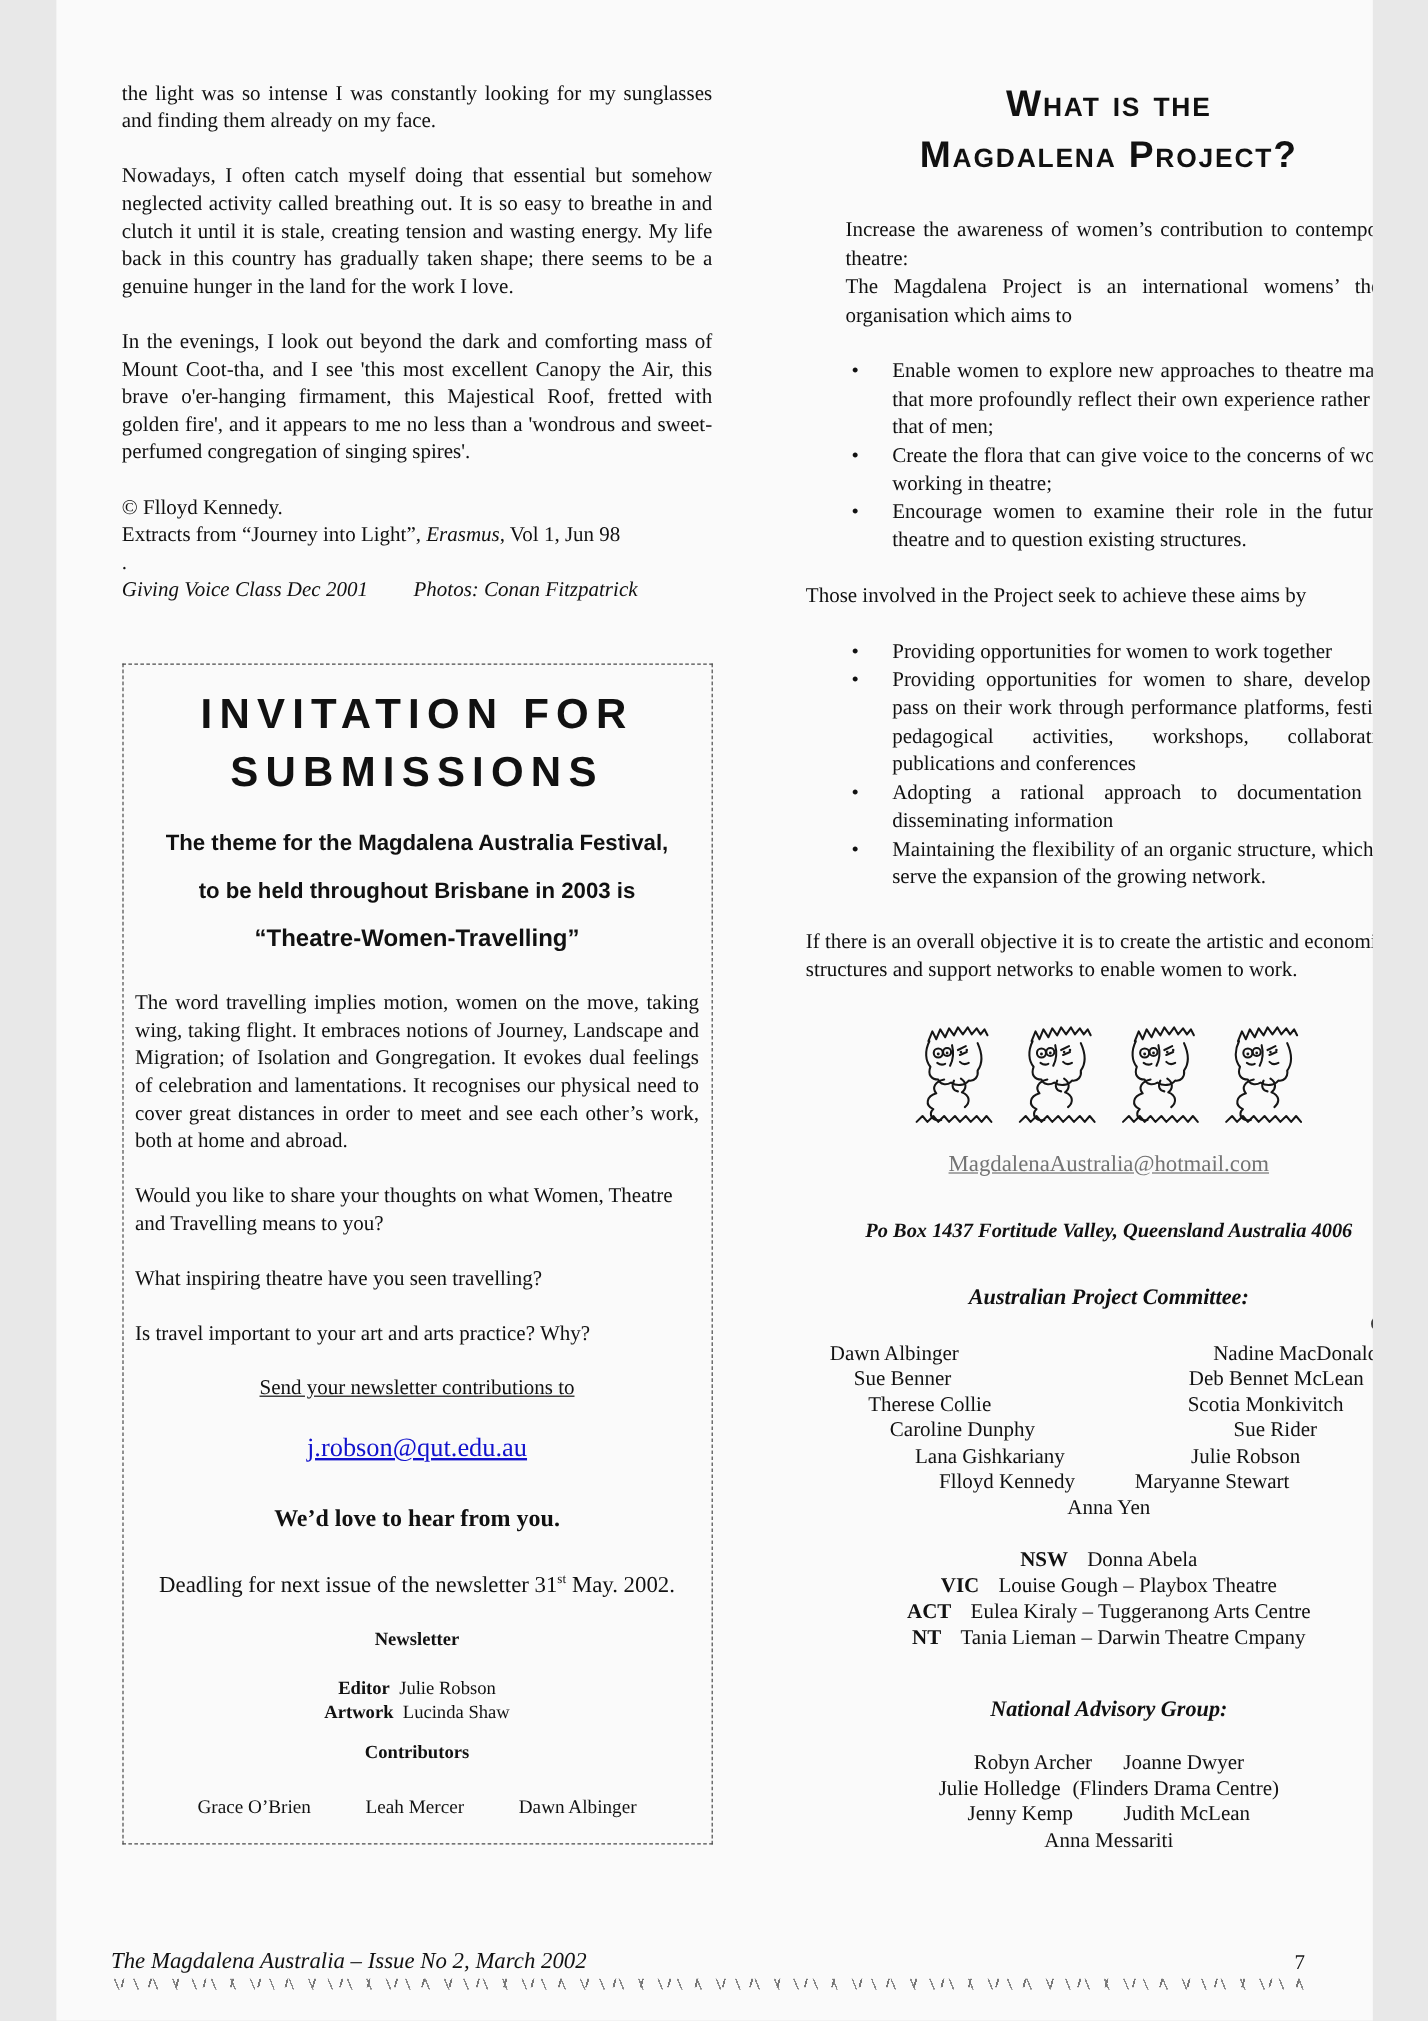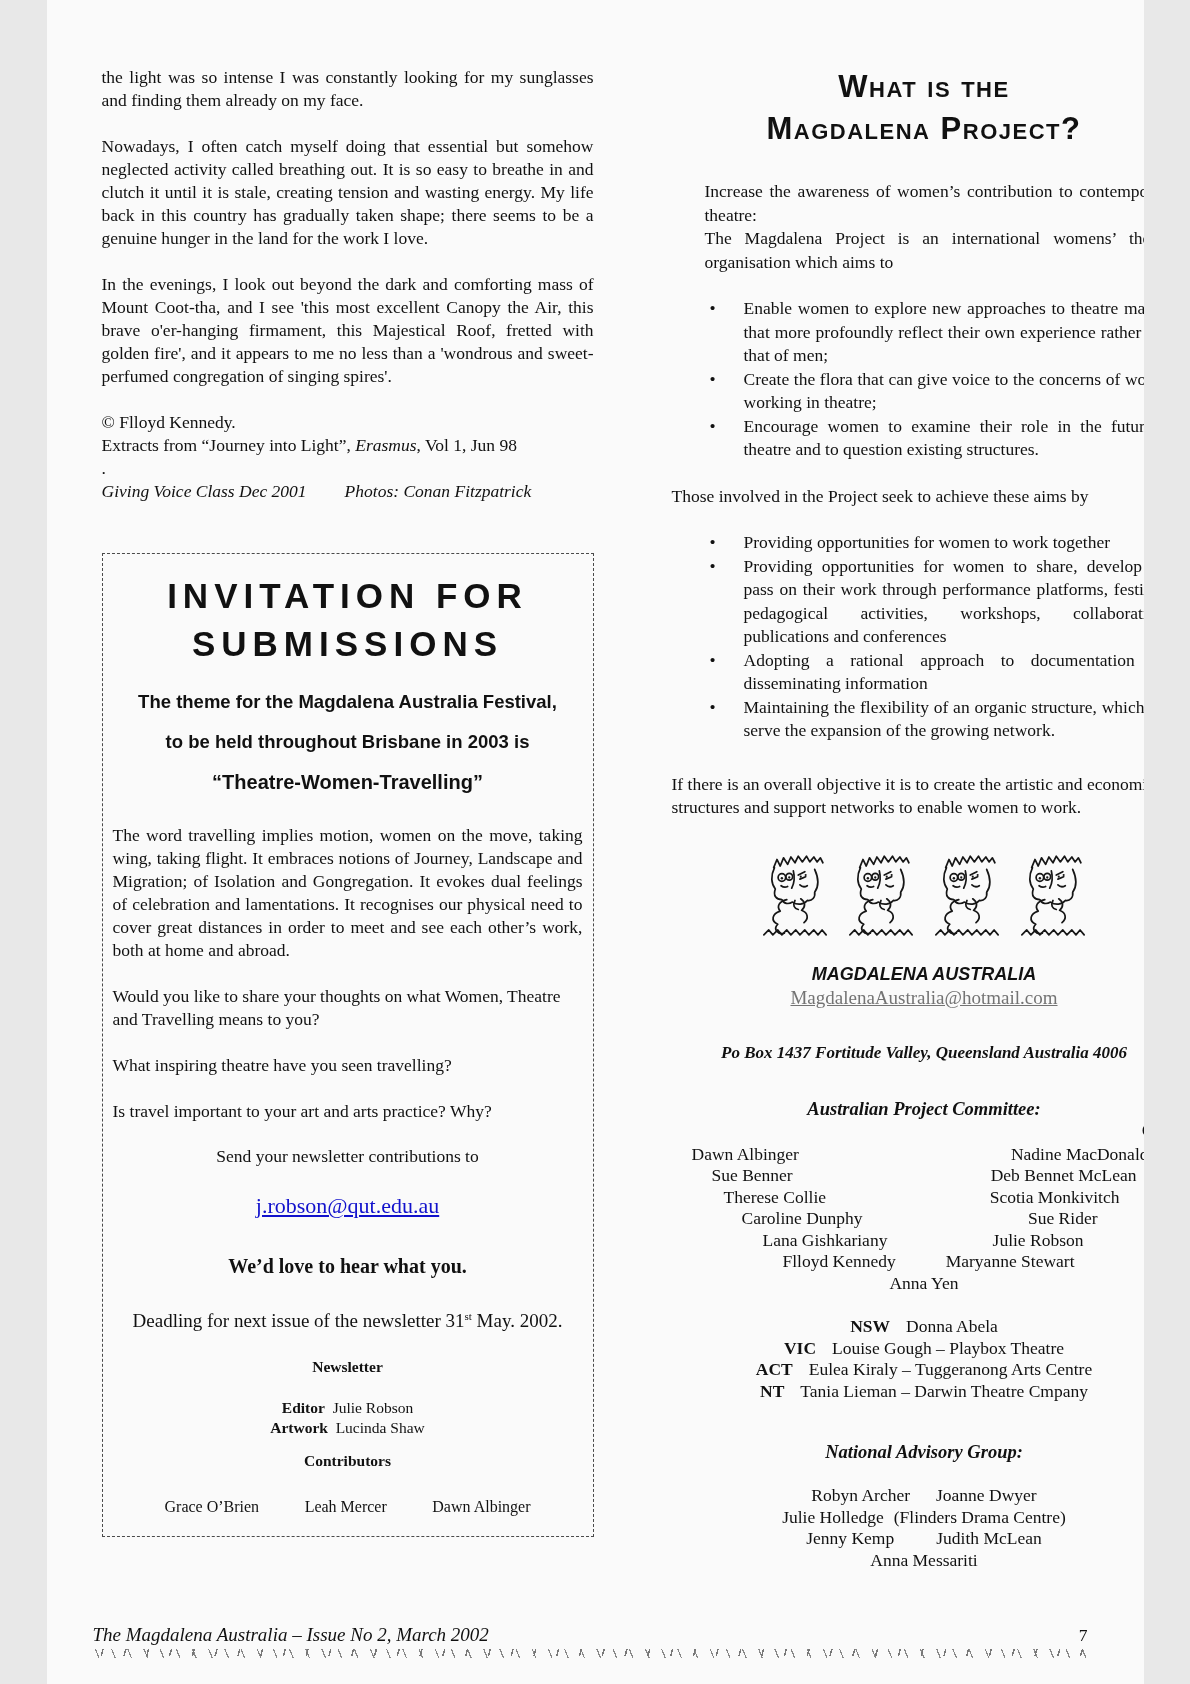--- a/index.html
+++ b/index.html
@@ -40,21 +40,21 @@
   .inv-theme{
     font-family:"Liberation Sans", sans-serif;
     font-weight:bold;font-size:18.5px;line-height:40px;margin:0 0 6px 0;
   }
   .inv-theme .t3{font-size:20px;}
   .inv-body{
     font-size:17.5px;line-height:23px;text-align:justify;
     margin:22px 0 23px 0;
   }
   .inv-q{font-size:17.5px;line-height:23px;text-align:left;margin:0 0 23px 0;}
-  .inv-send{font-size:17.5px;margin:4px 0 26px 0;text-align:center;}
+  .inv-send{font-size:17.5px;margin:4px 0 26px 0;text-align:center;text-decoration:underline;}
   .inv-email{display:inline-block;font-size:22px;color:#1111cc;text-decoration:underline;margin:0 0 30px 0;}
   .inv-love{font-size:20px;font-weight:bold;margin:6px 0 32px 0;}
   .inv-deadline{font-size:19px;margin:0 0 26px 0;}
   .inv-deadline sup{font-size:11px;}
   .inv-h4{font-family:"Liberation Serif", serif;font-size:15.5px;font-weight:bold;margin:14px 0 22px 0;}
   .inv-credit-row{font-size:15.5px;line-height:20px;margin:0;}
   .inv-credit-row b{font-weight:bold;}
   .inv-contribs{display:flex;justify-content:space-between;padding:4px 52px 2px 52px;font-size:16px;margin-top:24px;}
 
   
@@ -165,21 +165,21 @@
           <div>The theme for the Magdalena Australia Festival,</div>
           <div>to be held throughout Brisbane in 2003 is</div>
           <div class="t3">“Theatre-Women-Travelling”</div>
         </div>
         <p class="inv-body">The word travelling implies motion, women on the move, taking wing, taking flight.  It embraces notions of Journey, Landscape and Migration; of Isolation and Gongregation.  It evokes dual feelings of celebration and lamentations.  It recognises our physical need to cover great distances in order to meet and see each other’s work, both at home and abroad.</p>
         <p class="inv-q">Would you like to share your thoughts on what Women, Theatre and Travelling means to you?</p>
         <p class="inv-q">What inspiring theatre have you seen travelling?</p>
         <p class="inv-q">Is travel important to your art and arts practice? Why?</p>
         <p class="inv-send">Send your newsletter contributions to</p>
         <a class="inv-email" href="#">j.robson@qut.edu.au</a>
-        <p class="inv-love">We’d love to hear what you.</p>
+        <p class="inv-love">We’d love to hear from you.</p>
         <p class="inv-deadline"><span>Deadling for next issue of the newsletter 31</span><sup>st</sup><span> May. 2002.</span></p>
         <p class="inv-h4">Newsletter</p>
         <p class="inv-credit-row"><b>Editor</b>&nbsp;&nbsp;<span>Julie Robson</span></p>
         <p class="inv-credit-row"><b>Artwork</b>&nbsp;&nbsp;<span>Lucinda Shaw</span></p>
         <p class="inv-h4">Contributors</p>
         <div class="inv-contribs">
           <span>Grace O’Brien</span>
           <span>Leah Mercer</span>
           <span>Dawn Albinger</span>
         </div>
@@ -304,21 +304,20 @@
             <path d="M33,46 q4,3 8,1"></path>
             <path d="M56,45 q4,4 9,1"></path>
             <path d="M40,63 c-9,2 -13,8 -8,14 c-10,3 -12,12 -3,16 c-6,6 0,13 8,11"></path>
             <path d="M57,62 c6,4 6,10 1,14 c8,3 9,10 3,15"></path>
             <path d="M50,64 c-3,6 -1,10 4,11"></path>
             <path d="M12,106 l6,-6 5,6 6,-6 5,6 6,-6 5,6 6,-6 5,6 6,-6 5,6 6,-6 5,6 5,-6 5,6"></path>
           </g>
         </svg>
       </div>
 
-      <p class="rc-org">MAGDALENA AUSTRALIA</p>
       <div class="rc-email-wrap">
         <a class="rc-email" href="#">MagdalenaAustralia@hotmail.com</a>
       </div>
       <p class="rc-address">Po Box 1437 Fortitude Valley, Queensland Australia 4006</p>
       <p class="rc-committee">Australian Project Committee:</p>
       <p class="rc-state-head">QLD</p>
 
       <div class="funnel">
         <div class="funnel-row">
             <span>Dawn Albinger</span>

